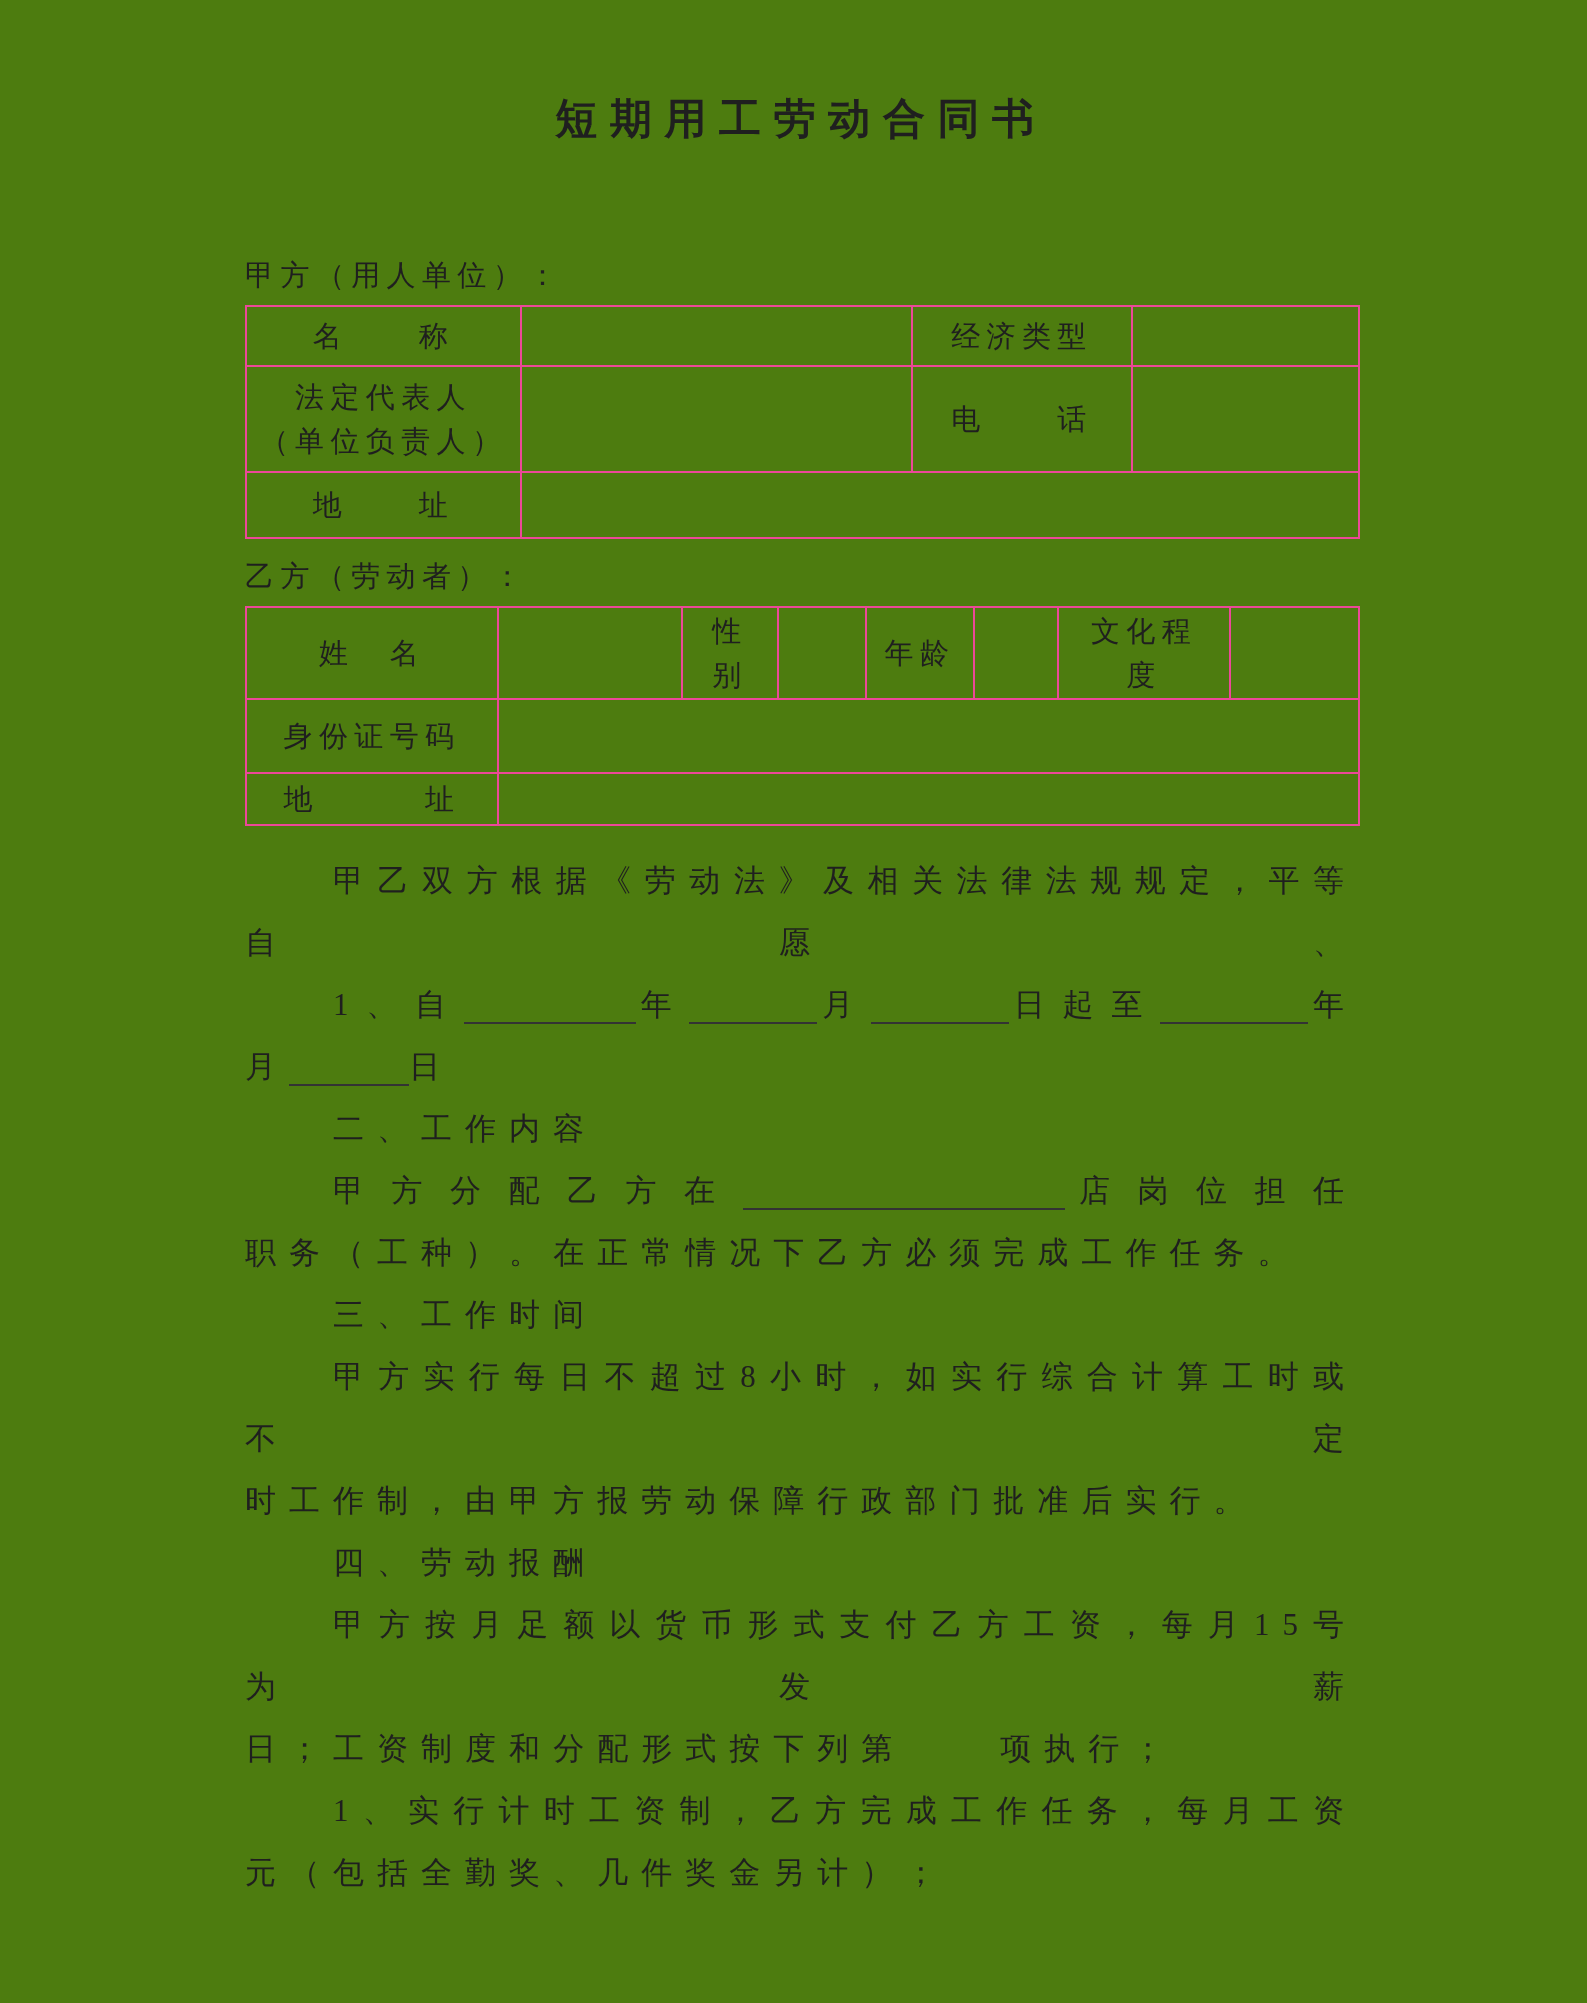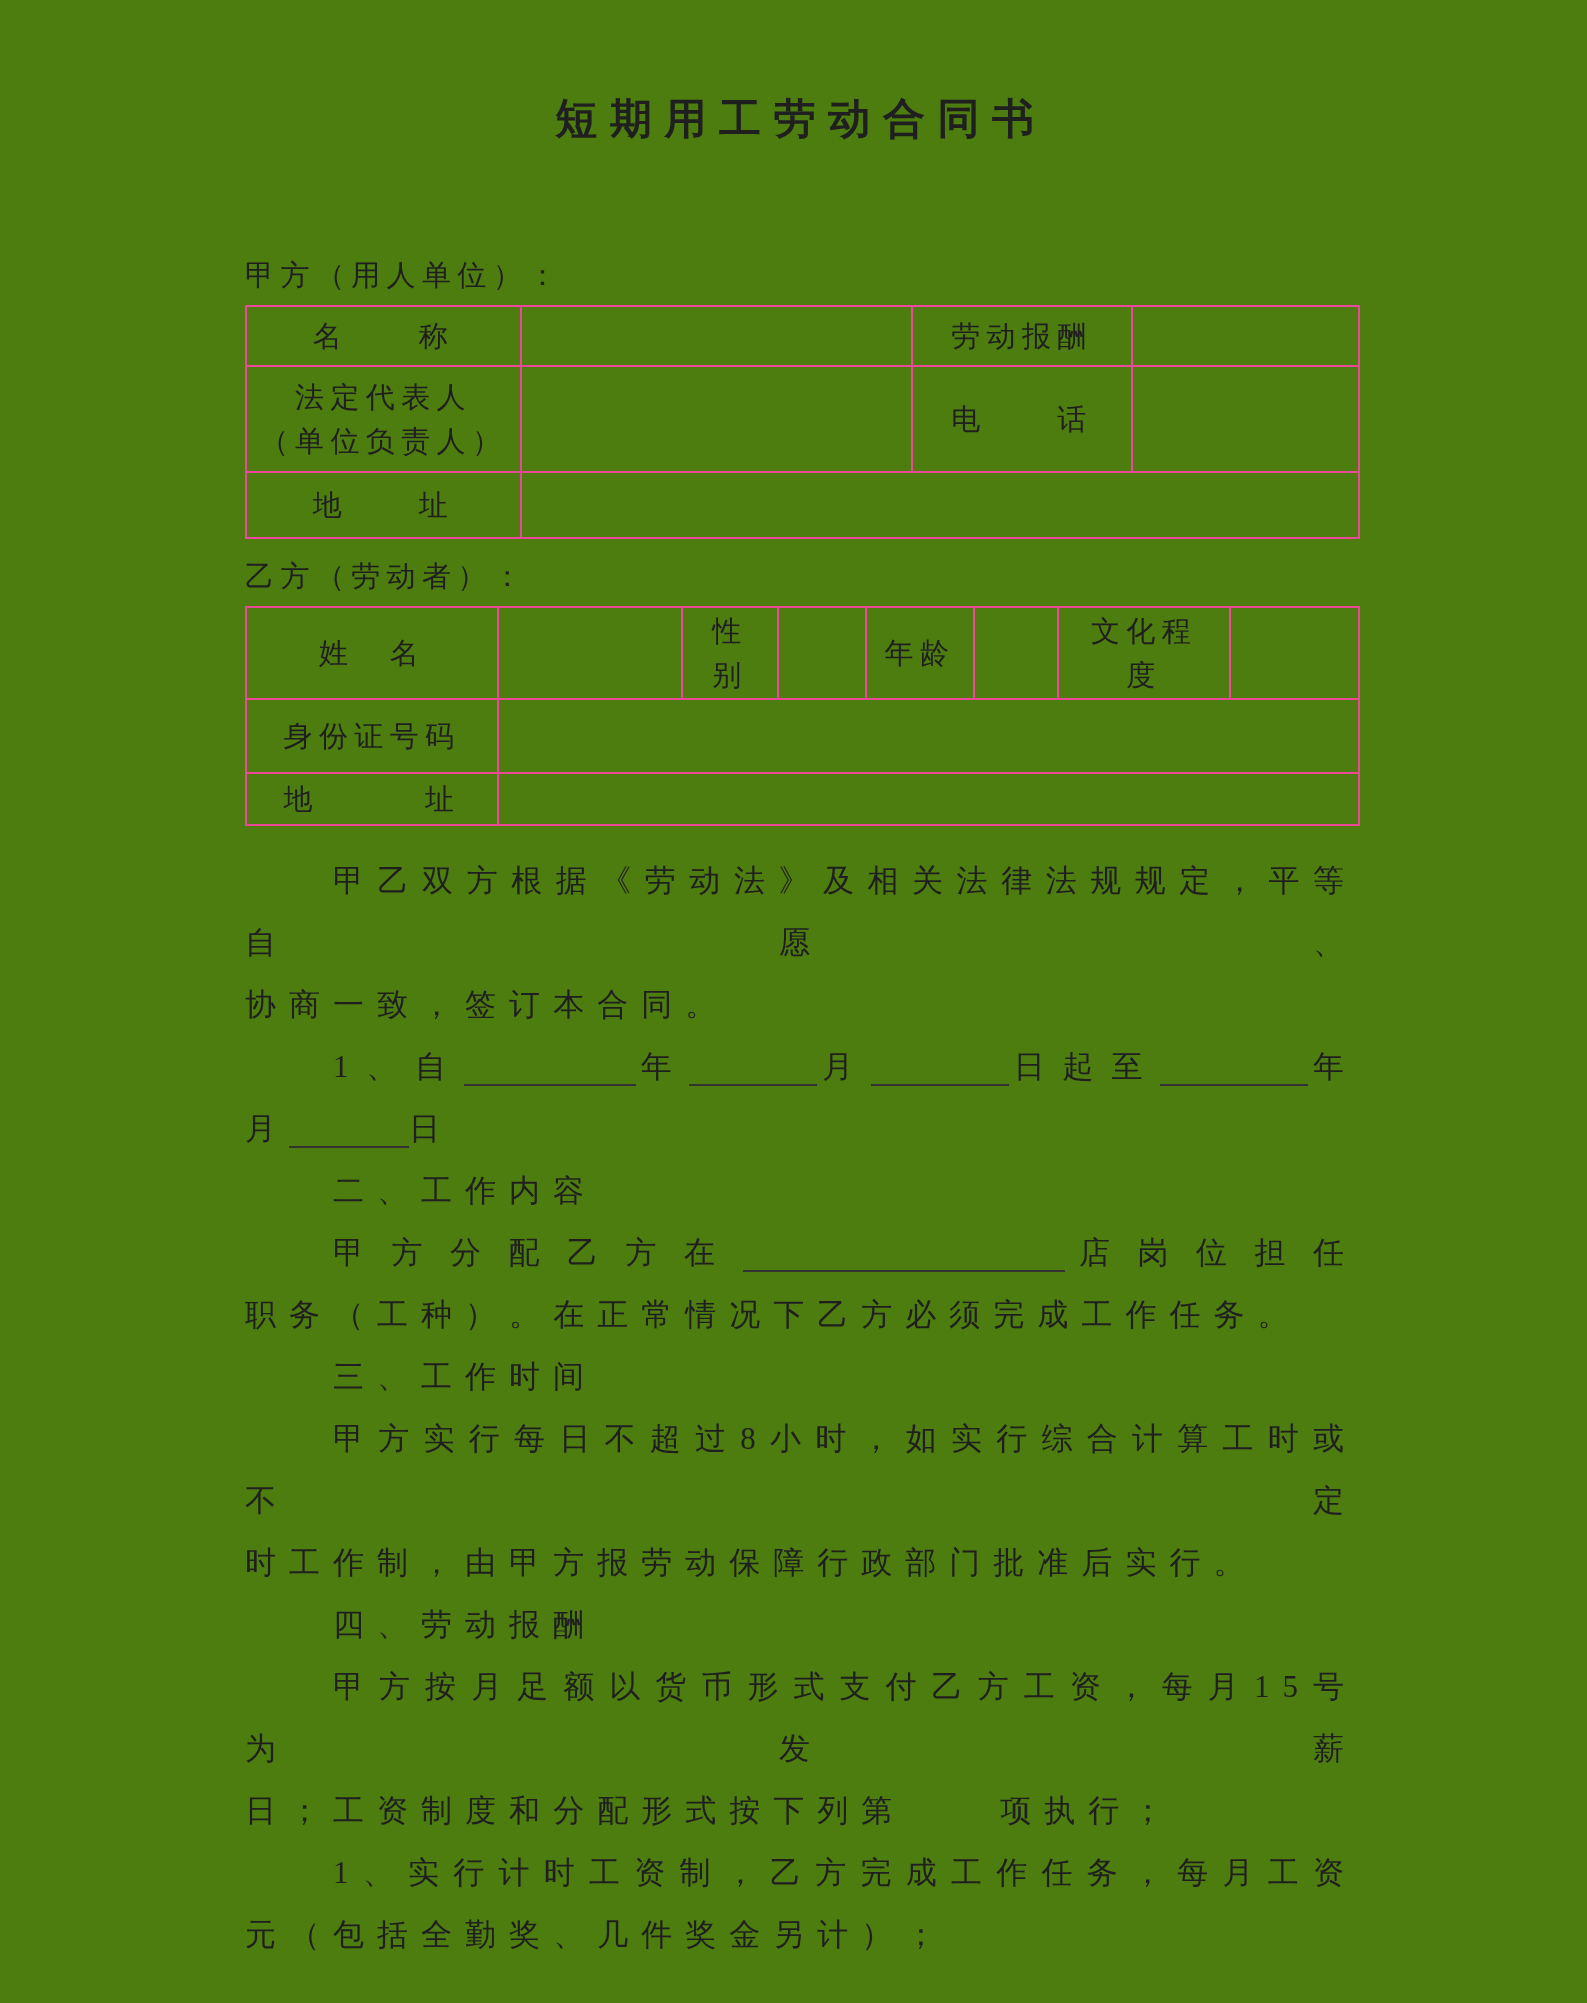--- a/index.html
+++ b/index.html
@@ -88,21 +88,21 @@
     <colgroup>
       <col style="width:275px">
         <col style="width:391px">
         <col style="width:220px">
         <col style="width:227px">
     </colgroup>
     <tbody>
         <tr class="t1-r1">
       <td>名　　称</td>
       <td></td>
-      <td>劳动报酬</td>
+      <td>经济类型</td>
       <td></td>
     </tr>
     <tr class="t1-r2">
       <td>
         <div>法定代表人</div>
         <div>（单位负责人）</div>
       </td>
       <td></td>
       <td>电　　话</td>
       <td></td>
@@ -152,21 +152,20 @@
     </tr>
     <tr class="t2-r3">
       <td>地　　　址</td>
       <td colspan="7"></td>
     </tr>
   </tbody>
     </table>
 
   <div class="body-text" id="contract-body">
       <p class="line indent fill"><span>甲乙双方根据《劳动法》及相关法律法规规定，平等自愿、</span></p>
-      <p class="line"><span>协商一致，签订本合同。</span></p>
       <p class="line indent fill"><span>1、自</span><span class="blank" style="width: 172px;"></span><span>年</span><span class="blank" style="width: 128px;"></span><span>月</span><span class="blank" style="width: 138px;"></span><span>日起至</span><span class="blank" style="width: 148px;"></span><span>年</span></p>
       <p class="line"><span>月</span><span class="blank" style="width: 120px;"></span><span>日</span></p>
       <p class="line indent"><span>二、工作内容</span></p>
       <p class="line indent fill"><span>甲方分配乙方在</span><span class="blank" style="width: 322px;"></span><span>店岗位担任</span></p>
       <p class="line"><span>职务（工种）。在正常情况下乙方必须完成工作任务。</span></p>
       <p class="line indent"><span>三、工作时间</span></p>
       <p class="line indent fill"><span>甲方实行每日不超过8小时，如实行综合计算工时或不定</span></p>
       <p class="line"><span>时工作制，由甲方报劳动保障行政部门批准后实行。</span></p>
       <p class="line indent"><span>四、劳动报酬</span></p>
       <p class="line indent fill"><span>甲方按月足额以货币形式支付乙方工资，每月15号为发薪</span></p>

